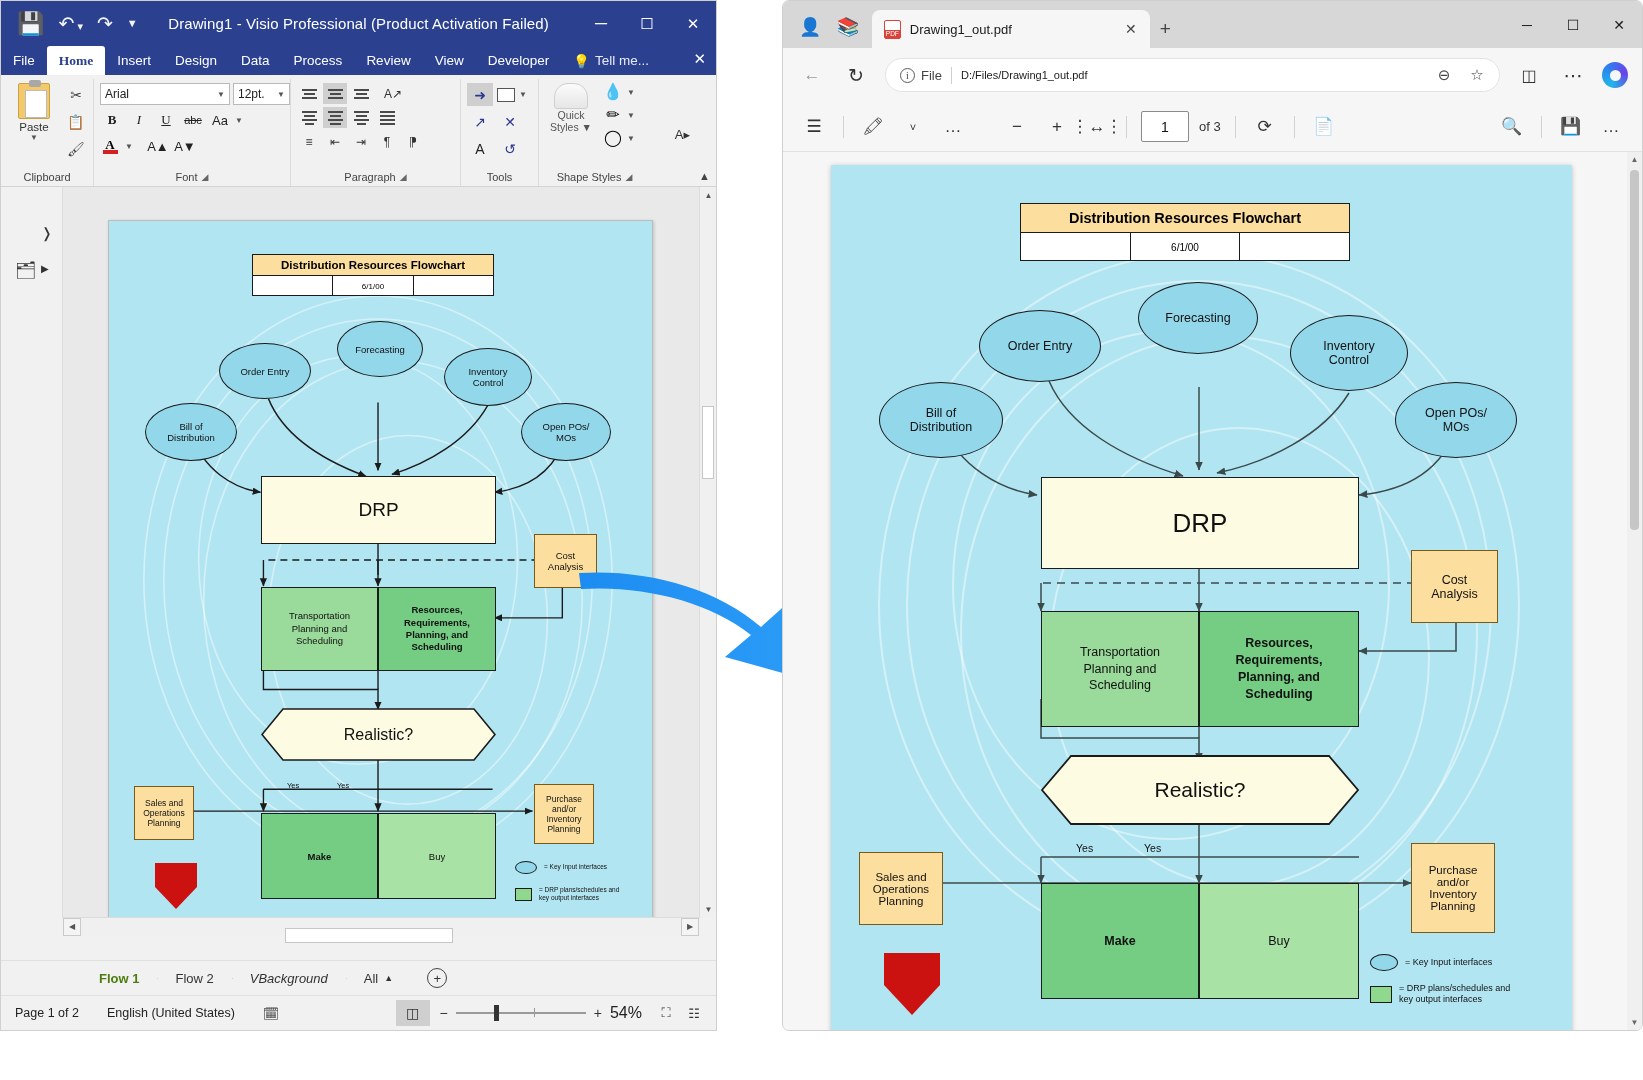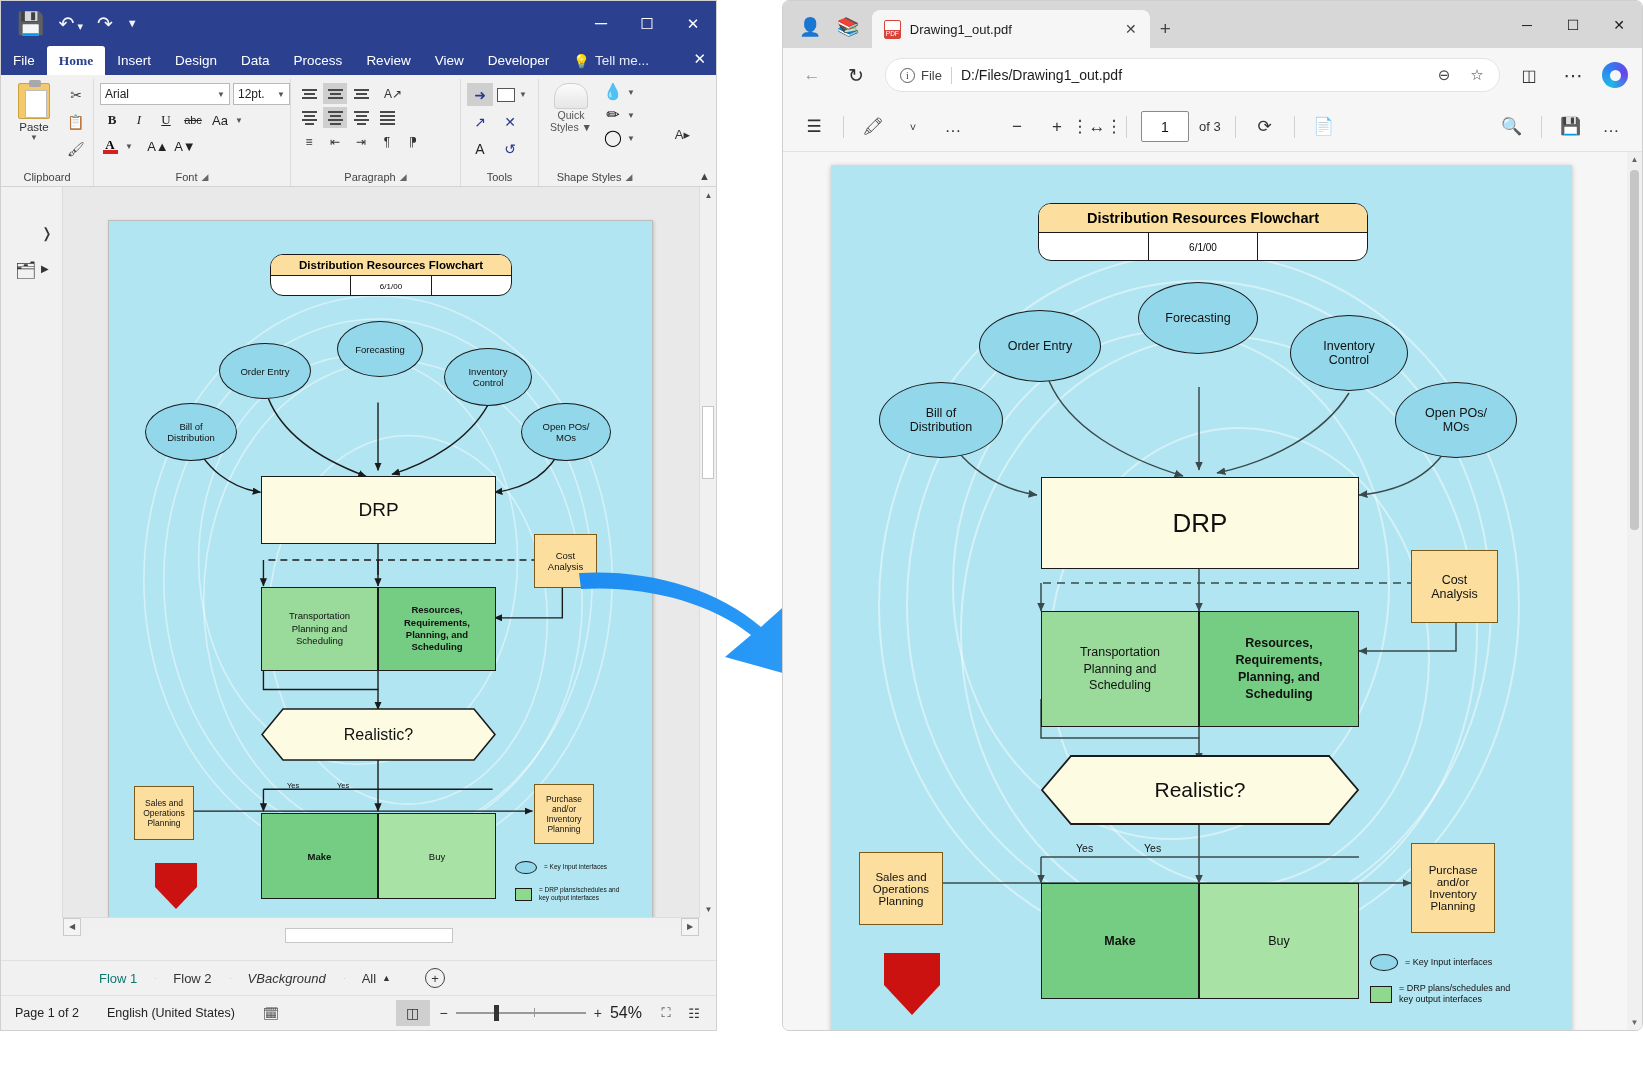--- a/index.html
+++ b/index.html
@@ -164,21 +164,21 @@
   .hscroll .thumb{ position:absolute; left:34%; width:28%; top:1px; height:15px; background:#fff; border:1px solid #c6c6c6; }
 
   
   .vis-pagetabs{
     position:absolute; left:0; right:0; bottom:35px; height:35px;
     display:flex; align-items:center; gap:0; padding-left:80px; background:#f1f1f1;
     border-top:1px solid #e0e0e0;
   }
   .ptab{ padding:0 18px; font-size:13px; color:#333; position:relative; }
   .ptab + .ptab:before{ content:""; position:absolute; left:0; top:7px; bottom:7px; width:1px; background:#cfcfcf; }
-  .ptab.active{ color:#0f766e; font-weight:400; }
+  .ptab.active{ color:#4d7c0f; font-weight:700; }
   .ptab.ital{ font-style:italic; }
   .ptab-all{ display:flex; align-items:center; gap:6px; }
   .ptab-plus{ width:20px; height:20px; border:1.4px solid #444; border-radius:50%; display:flex; align-items:center; justify-content:center; font-size:13px; color:#333; margin-left:16px; }
 
   
   .vis-status{
     position:absolute; left:0; right:0; bottom:0; height:35px; background:#f1f1f1;
     display:flex; align-items:center; font-size:12.5px; color:#222; border-top:1px solid #e0e0e0;
   }
   .st-item{ padding:0 14px; }
@@ -226,21 +226,21 @@
   }
   .nav-ico{ width:30px; height:30px; display:flex; align-items:center; justify-content:center; font-size:17px; color:#9a9a9a; }
   .nav-ico.dark{ color:#333; font-size:19px; }
   .addr-bar{
     flex:1; height:34px; background:#fff; border-radius:17px; display:flex; align-items:center;
     padding:0 10px 0 14px; gap:9px; border:1px solid #e3e3e3;
   }
   .addr-info{ font-size:13px; color:#444; display:flex; align-items:center; gap:6px; }
   .addr-info .circ{ width:15px; height:15px; border:1.3px solid #5c5c5c; border-radius:50%; display:flex; align-items:center; justify-content:center; font-size:10px; font-family:"Liberation Serif",serif; }
   .addr-sep{ width:1px; height:17px; background:#cfcfcf; }
-  .addr-url{ flex:1; font-size:14px; color:#1b1b1b; }
+  .addr-url{ flex:1; font-size:11px; color:#1b1b1b; }
   .addr-act{ font-size:15px; color:#444; width:24px; text-align:center; }
   .copilot{
     width:26px; height:26px; border-radius:50%;
     background:conic-gradient(from 200deg,#1fb6e8,#2f7ff0,#6a43e8,#1fb6e8);
     display:flex; align-items:center; justify-content:center;
   }
   .copilot i{ display:block; width:11px; height:11px; border-radius:50%; background:#f6f6f6; }
 
   .pdf-toolbar{
     height:50px; background:#f6f6f6; display:flex; align-items:center; gap:10px; padding:0 16px;
@@ -271,21 +271,21 @@
   .node{ position:absolute; display:flex; align-items:center; justify-content:center; text-align:center; color:#111; }
   .ell{
     background:#92d7ea; border:1.3px solid #1b1b1b; border-radius:50%;
   }
   .rect{ border:1.5px solid #1b1b1b; }
   .cream{ background:#fdfbe2; }
   .yellow{ background:#fcdf9e; border:1.3px solid #7a5a16; }
   .green-l{ background:#9ada9a; }
   .green-d{ background:#74cd83;font-weight:bold; }
   .green-ll{ background:#a9e2a5; }
-  .titlebox{ background:#fff; border:1.6px solid #1b1b1b; border-radius:13px; overflow:hidden;margin-left:18px; }
+  .titlebox{ background:#fff; border:1.6px solid #1b1b1b; border-radius:0; overflow:hidden; }
   .titlebox .hd{ background:#fcdf9e; border-bottom:1.4px solid #1b1b1b; display:flex; align-items:center; justify-content:center; font-weight:700; }
   .titlebox .rowc{ display:flex; height:calc(100% - 50%); }
   .titlebox .cell{ flex:1; display:flex; align-items:center; justify-content:center; }
   .titlebox .cell + .cell{ border-left:1.3px solid #1b1b1b; }
   .legend-row{ position:absolute; display:flex; align-items:center; gap:7px; }
   .legend-ell{ background:#92d7ea; border:1.2px solid #1b1b1b; border-radius:50%; }
   .legend-sq{ background:#8fd98f; border:1.2px solid #1b1b1b; }
   .legend-tx{ color:#111; line-height:1.25; }
   .redflag{ position:absolute; }
 </style>
@@ -294,20 +294,21 @@
 
 <div id="visio-window">
 
   <div class="vis-titlebar">
     <div class="vis-qat">
       <span class="qat-ico save">💾</span>
       <span class="qat-ico">↶<span class="qat-small"> ▾</span></span>
       <span class="qat-ico">↷</span>
       <span class="qat-ico qat-small">▼</span>
     </div>
+    <div class="vis-title">Drawing1 - Visio Professional (Product Activation Failed)</div>
     <div class="vis-winbtns">
       <div class="vis-winbtn min">─</div>
       <div class="vis-winbtn">☐</div>
       <div class="vis-winbtn">✕</div>
     </div>
   </div>
 
   <div class="vis-ribbon-tabs">
     <div class="vtab">File</div>
     <div class="vtab active">Home</div>

